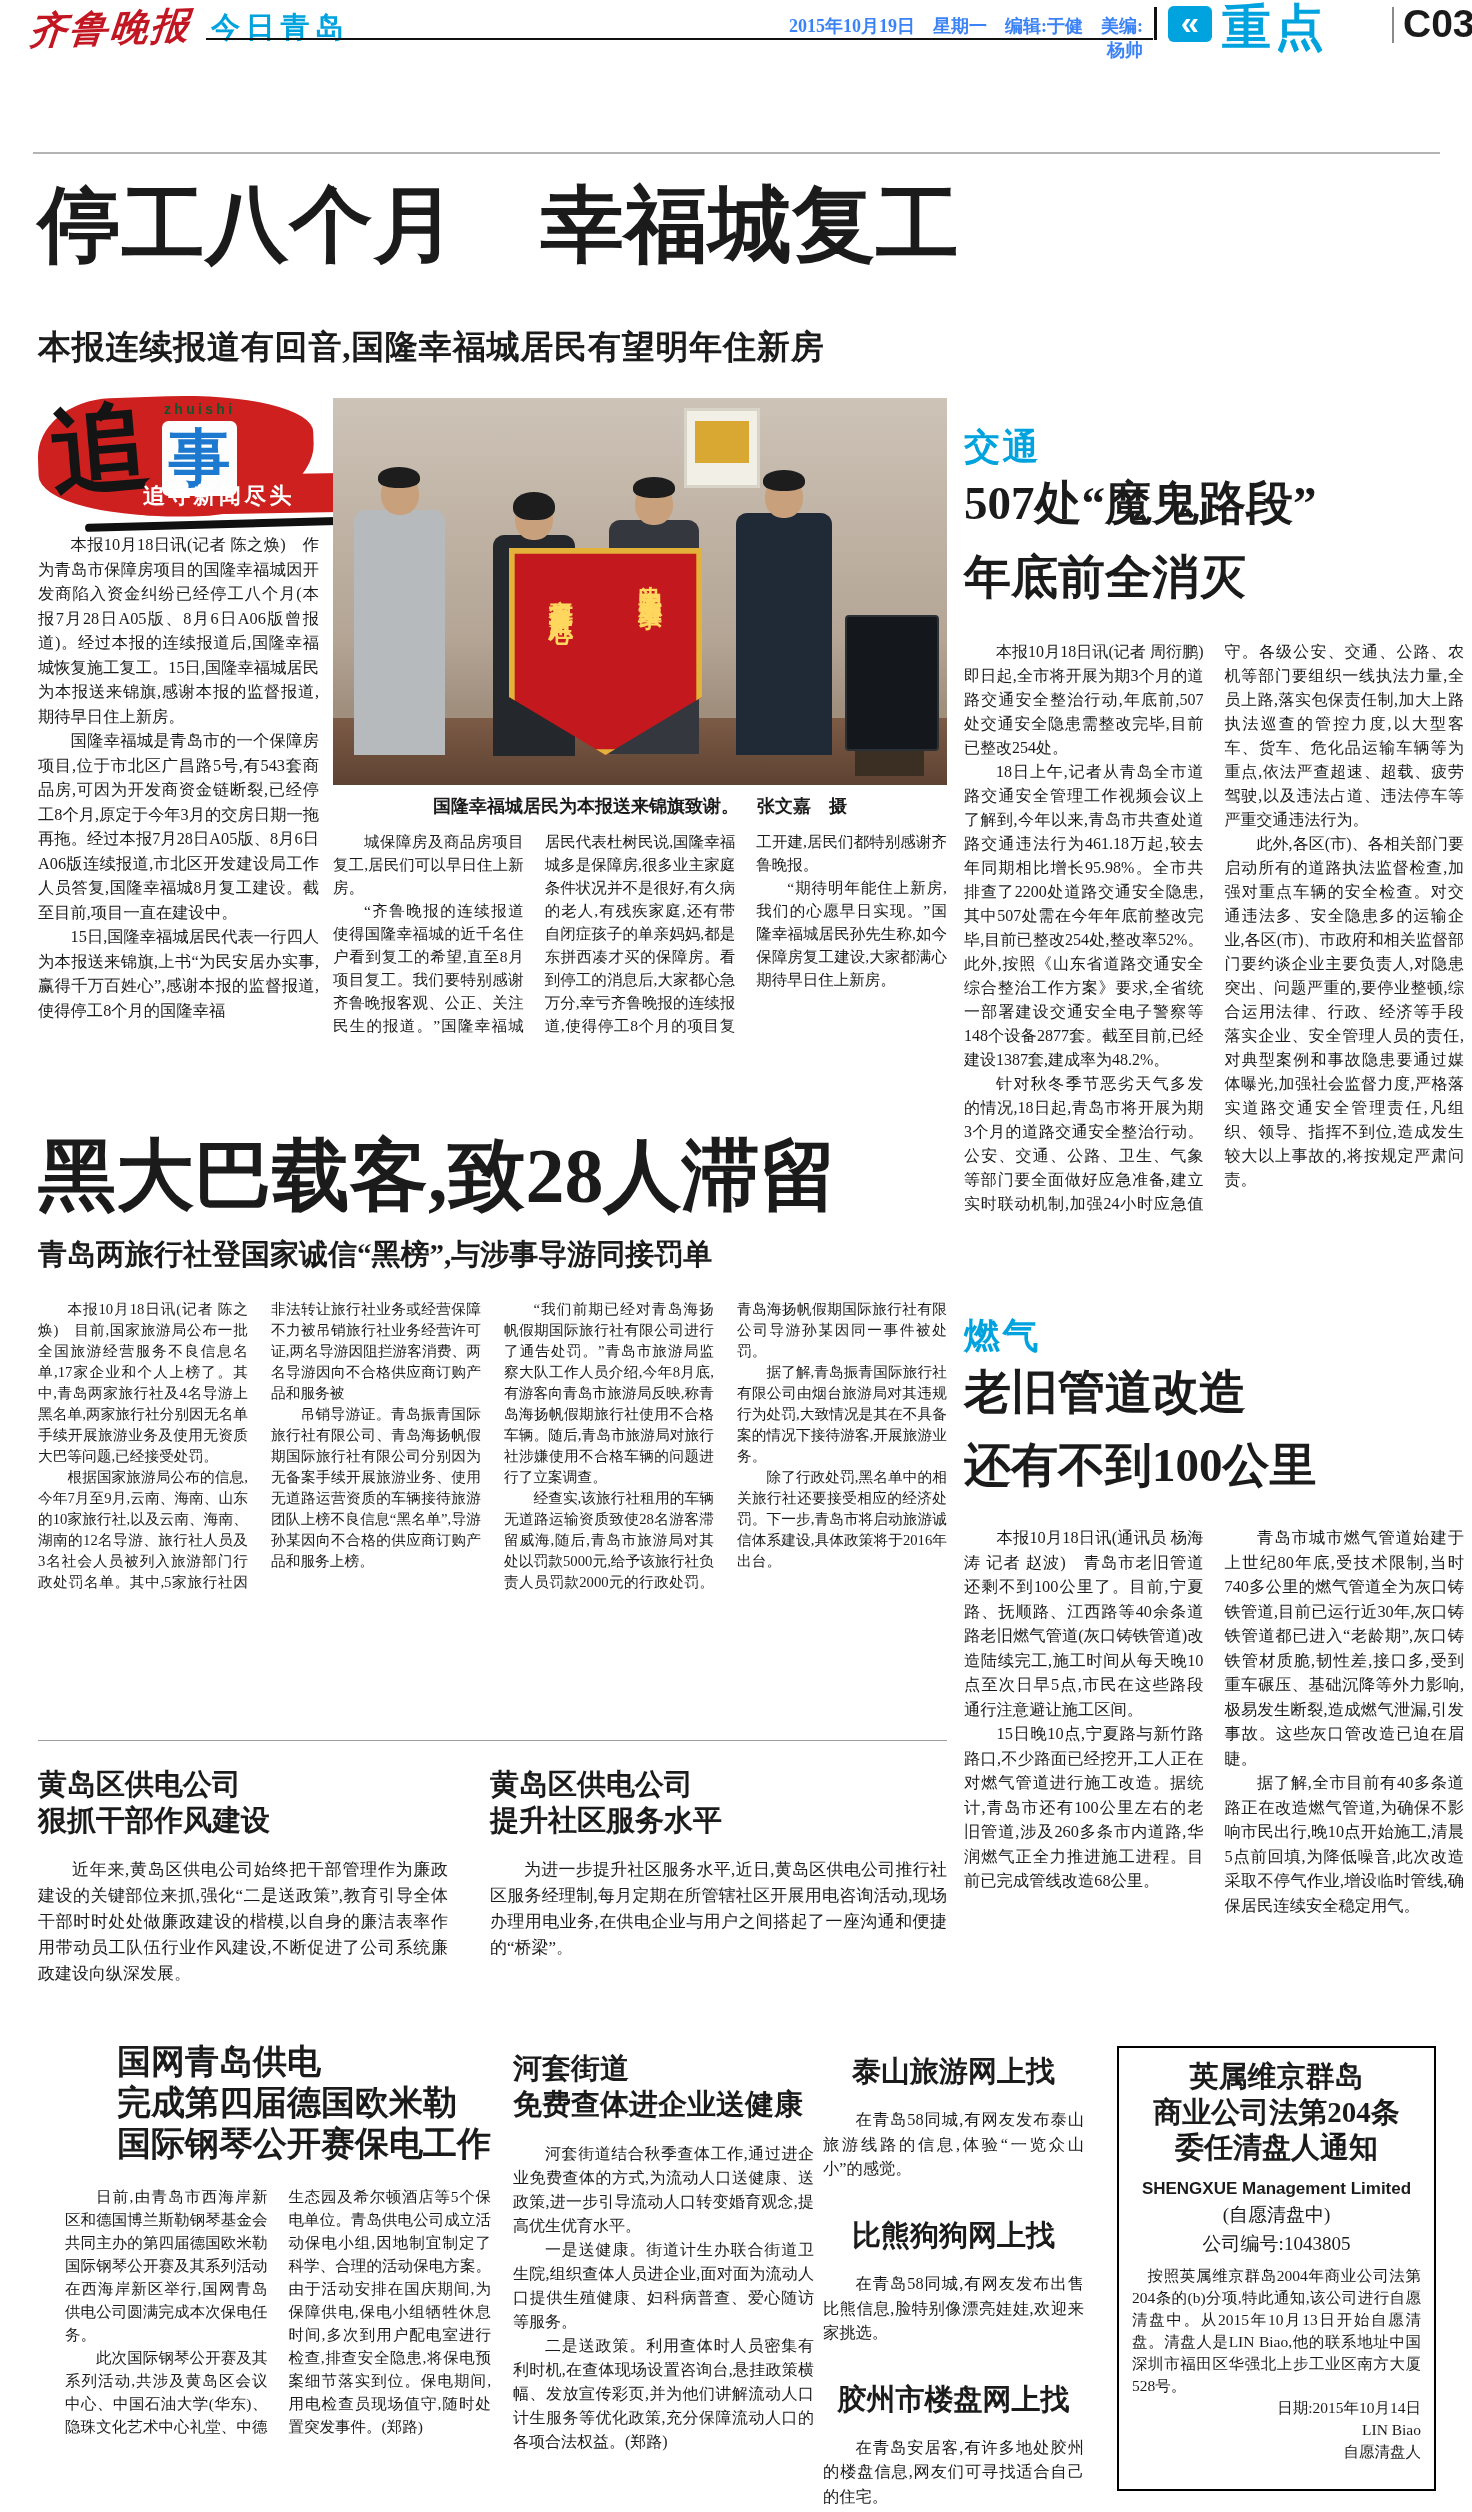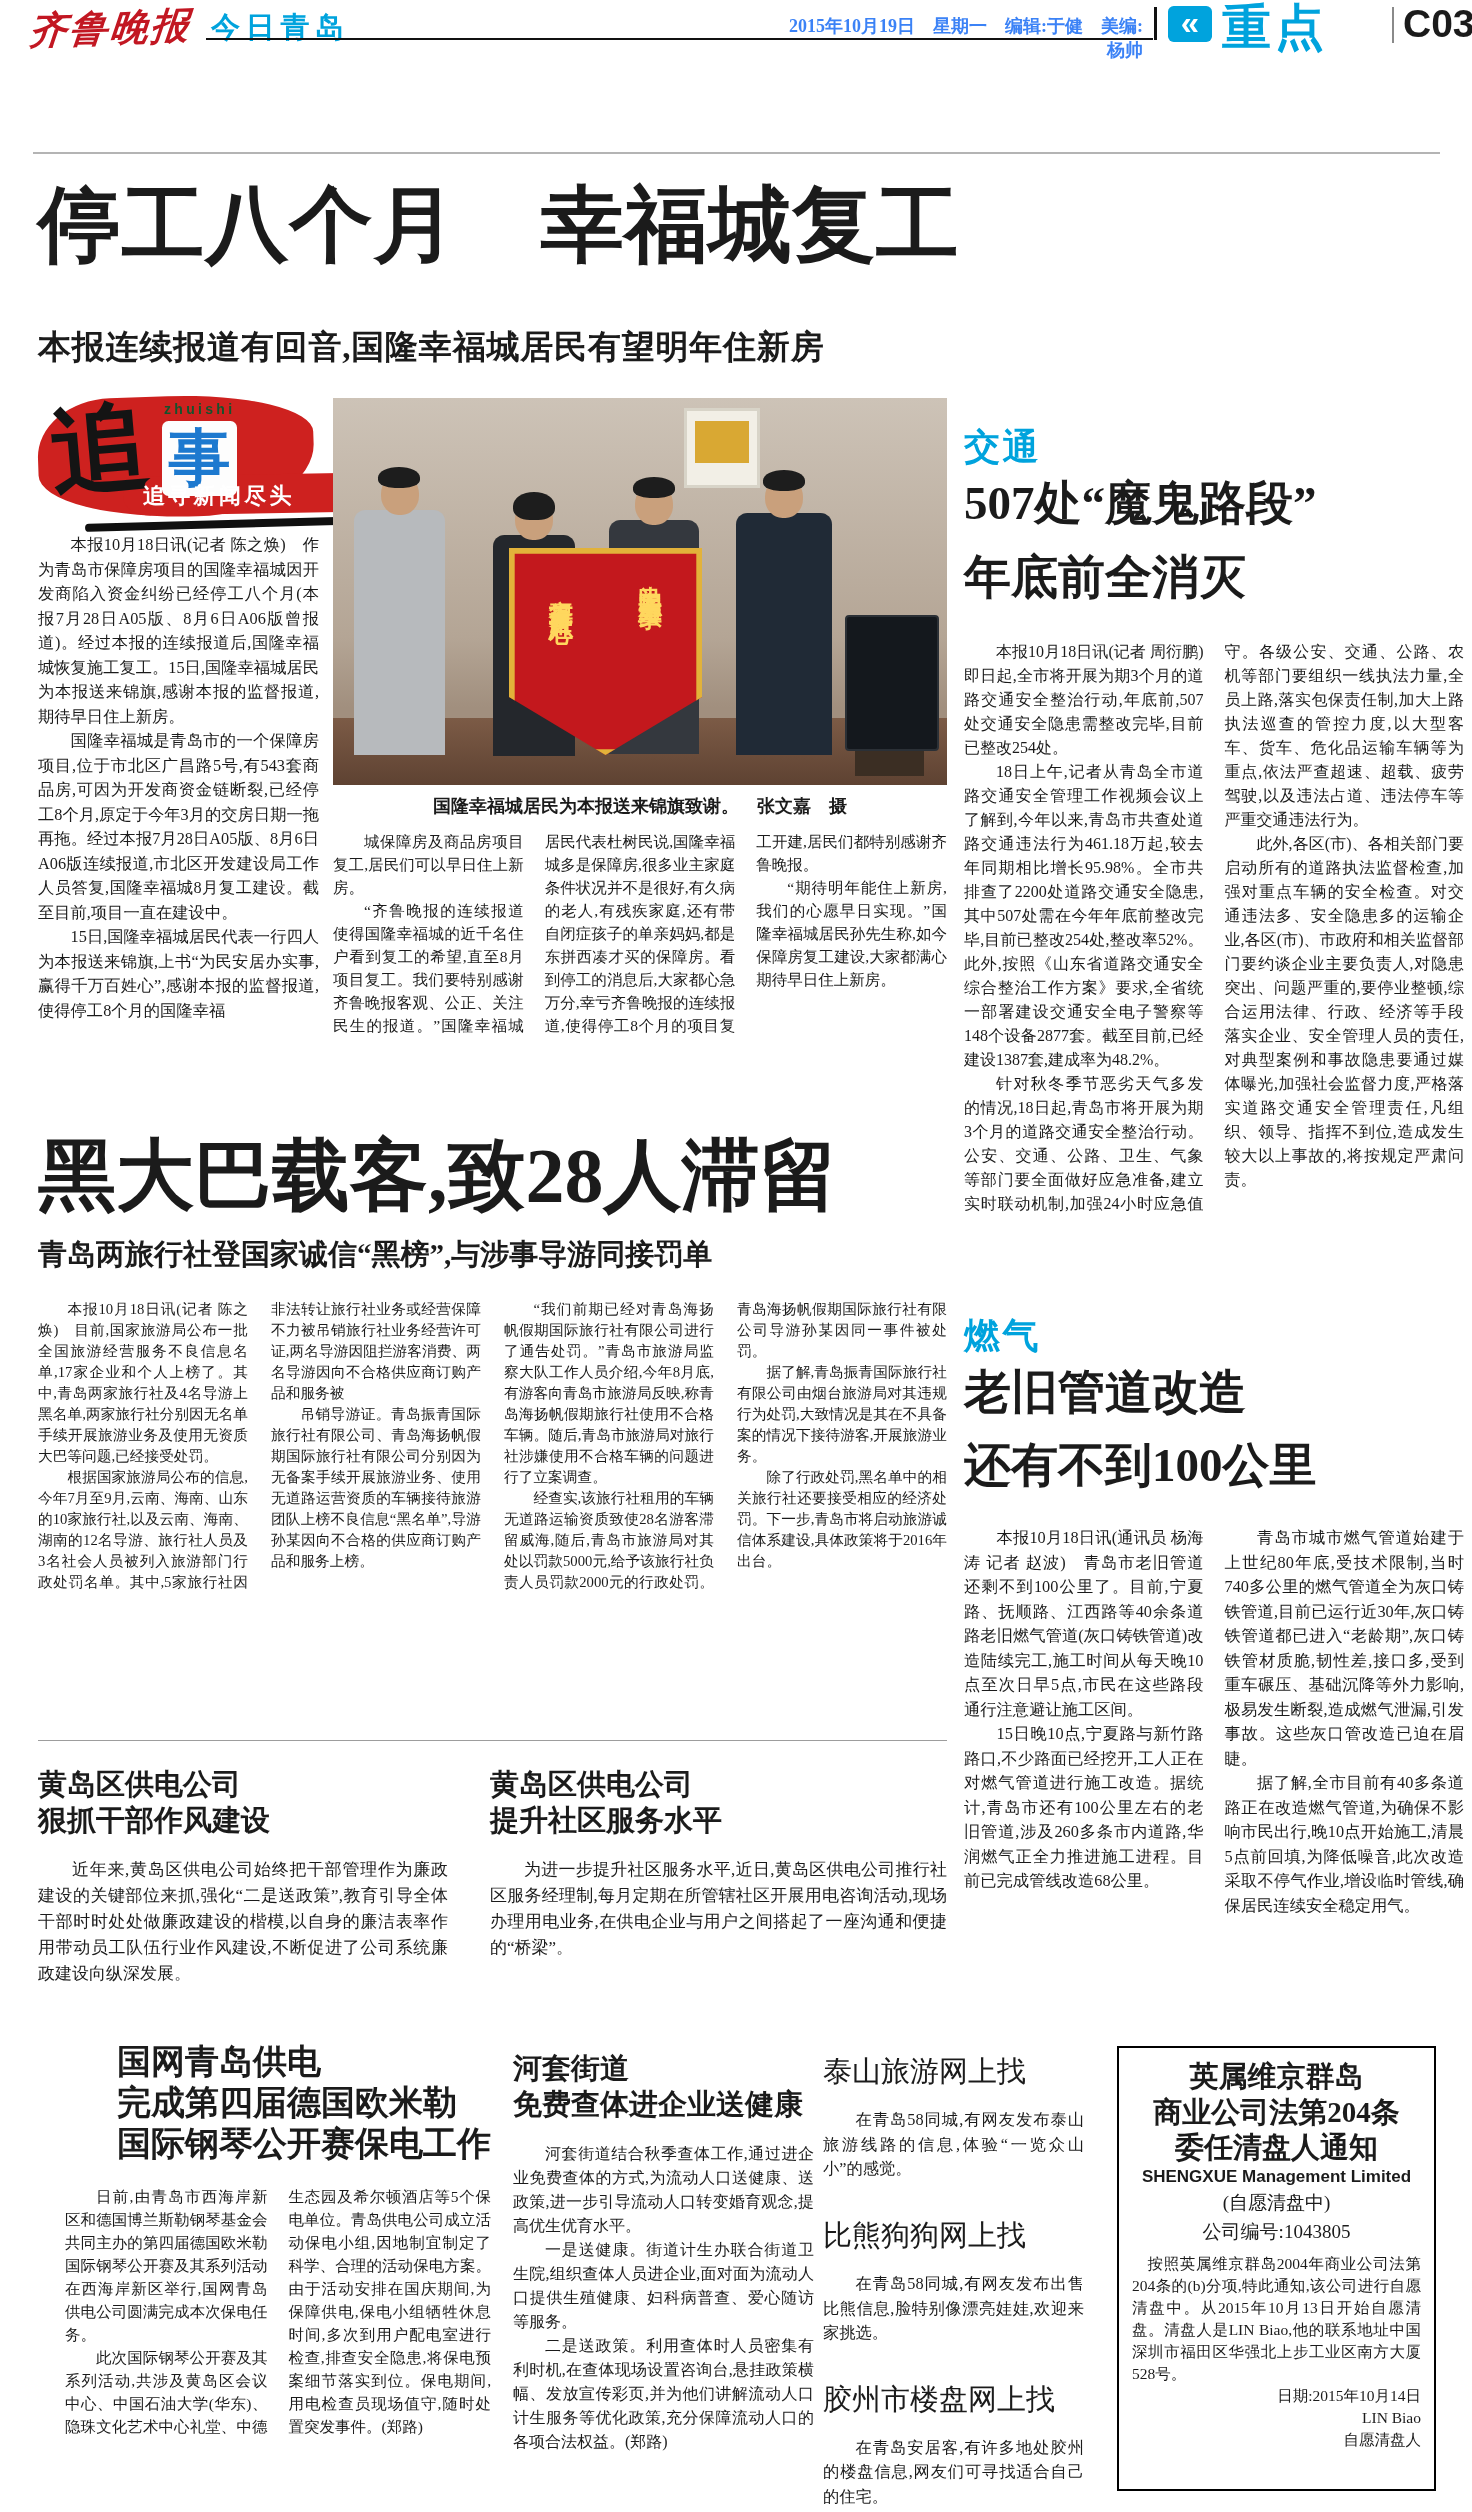--- a/index.html
+++ b/index.html
@@ -98,30 +98,30 @@
   #piano{left:65px;top:2042px;width:426px;}
   #piano .piano-title{padding-left:52px;font-weight:900;font-size:34px;line-height:1.2;
                       font-family:"Liberation Serif",serif;}
   #piano .piano-body{margin-top:21px;column-count:2;column-gap:21px;height:323px;
                      font-size:15.5px;line-height:23px;overflow:hidden;}
   #hetao{left:513px;top:2050px;width:301px;}
   #hetao .hetao-title{font-weight:900;font-size:29px;line-height:1.25;font-family:"Liberation Serif",serif;}
   #hetao .hetao-body{margin-top:19.6px;font-size:16px;line-height:24px;}
   #ads{left:823px;top:2052px;width:261px;}
   .ad{margin-bottom:34px;}
-  .ad .ad-title{text-align:left;font-weight:400;font-size:29px;font-family:"Liberation Serif",serif;}
+  .ad .ad-title{text-align:center;font-weight:700;font-size:29px;font-family:"Liberation Serif",serif;}
   .ad .ad-body{margin-top:16.3px;font-size:16.3px;line-height:24.5px;}
   .ad .ad-body p{margin:0;text-indent:2em;text-align:justify;}
 
   
   #notice{left:1117px;top:2046px;width:319px;height:445px;border:2.5px solid #000;box-sizing:border-box;
           padding:11.4px 13px;overflow:hidden;}
   #notice .n-title{text-align:center;font-weight:900;font-size:29px;line-height:1.22;
                    font-family:"Liberation Serif",serif;}
-  #notice .n-en{text-align:center;font-weight:700;font-size:17px;margin-top:1px;
+  #notice .n-en{text-align:center;font-weight:700;font-size:17px;margin-top:13px;
                 font-family:"Liberation Sans",sans-serif;}
   #notice .n-sub{text-align:center;font-size:19px;margin-top:3.3px;}
   #notice .n-body{margin-top:8.2px;font-size:15.5px;line-height:22px;text-align:justify;text-indent:1em;}
   #notice .n-tail{text-align:right;font-size:15.5px;line-height:22px;}
 
   
   .sec-tag{font-size:36px;font-weight:900;color:#00a3dd;letter-spacing:2.5px;
            font-family:"Liberation Serif",serif;}
   .sec-h{font-size:47px;font-weight:900;white-space:nowrap;font-family:"Liberation Serif",serif;}
   #traffic-label{left:964px;top:423px;}

